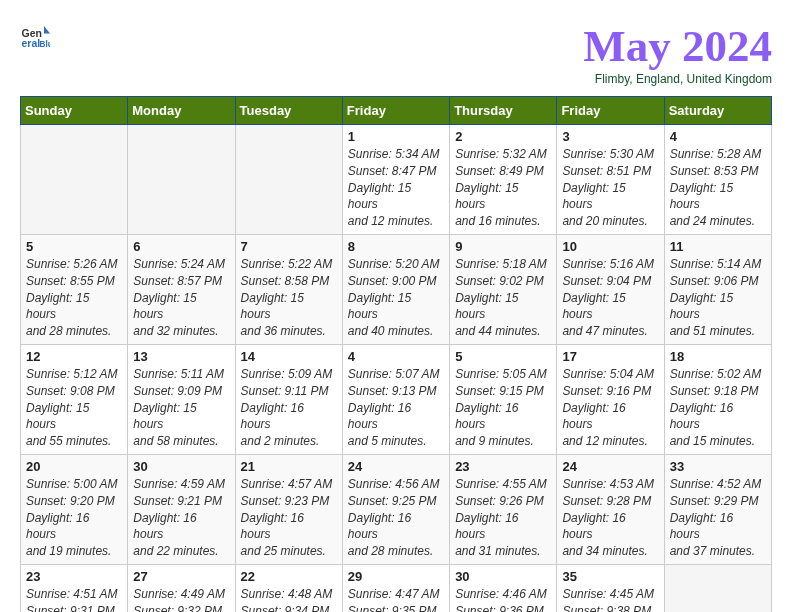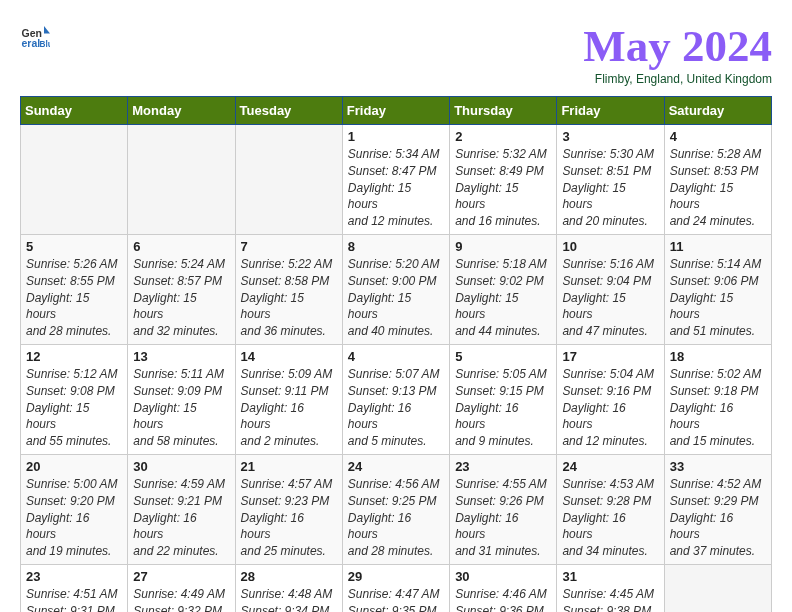--- a/index.html
+++ b/index.html
@@ -226,31 +226,31 @@
       <tr>
         <td>
           <span class="day-number">23</span>
           <div class="day-info">Sunrise: 4:51 AM<br>Sunset: 9:31 PM<br>Daylight: 16 hours<br>and 40 minutes.</div>
         </td>
         <td>
           <span class="day-number">27</span>
           <div class="day-info">Sunrise: 4:49 AM<br>Sunset: 9:32 PM<br>Daylight: 16 hours<br>and 42 minutes.</div>
         </td>
         <td>
-          <span class="day-number">28</span>
+          <span class="day-number">22</span>
           <div class="day-info">Sunrise: 4:48 AM<br>Sunset: 9:34 PM<br>Daylight: 16 hours<br>and 45 minutes.</div>
         </td>
         <td>
           <span class="day-number">29</span>
           <div class="day-info">Sunrise: 4:47 AM<br>Sunset: 9:35 PM<br>Daylight: 16 hours<br>and 48 minutes.</div>
         </td>
         <td>
           <span class="day-number">30</span>
           <div class="day-info">Sunrise: 4:46 AM<br>Sunset: 9:36 PM<br>Daylight: 16 hours<br>and 50 minutes.</div>
         </td>
         <td>
-          <span class="day-number">31</span>
+          <span class="day-number">35</span>
           <div class="day-info">Sunrise: 4:45 AM<br>Sunset: 9:38 PM<br>Daylight: 16 hours<br>and 52 minutes.</div>
         </td>
         <td class="empty"></td>
       </tr>
     </tbody>
 </table>
 
 </body></html>

